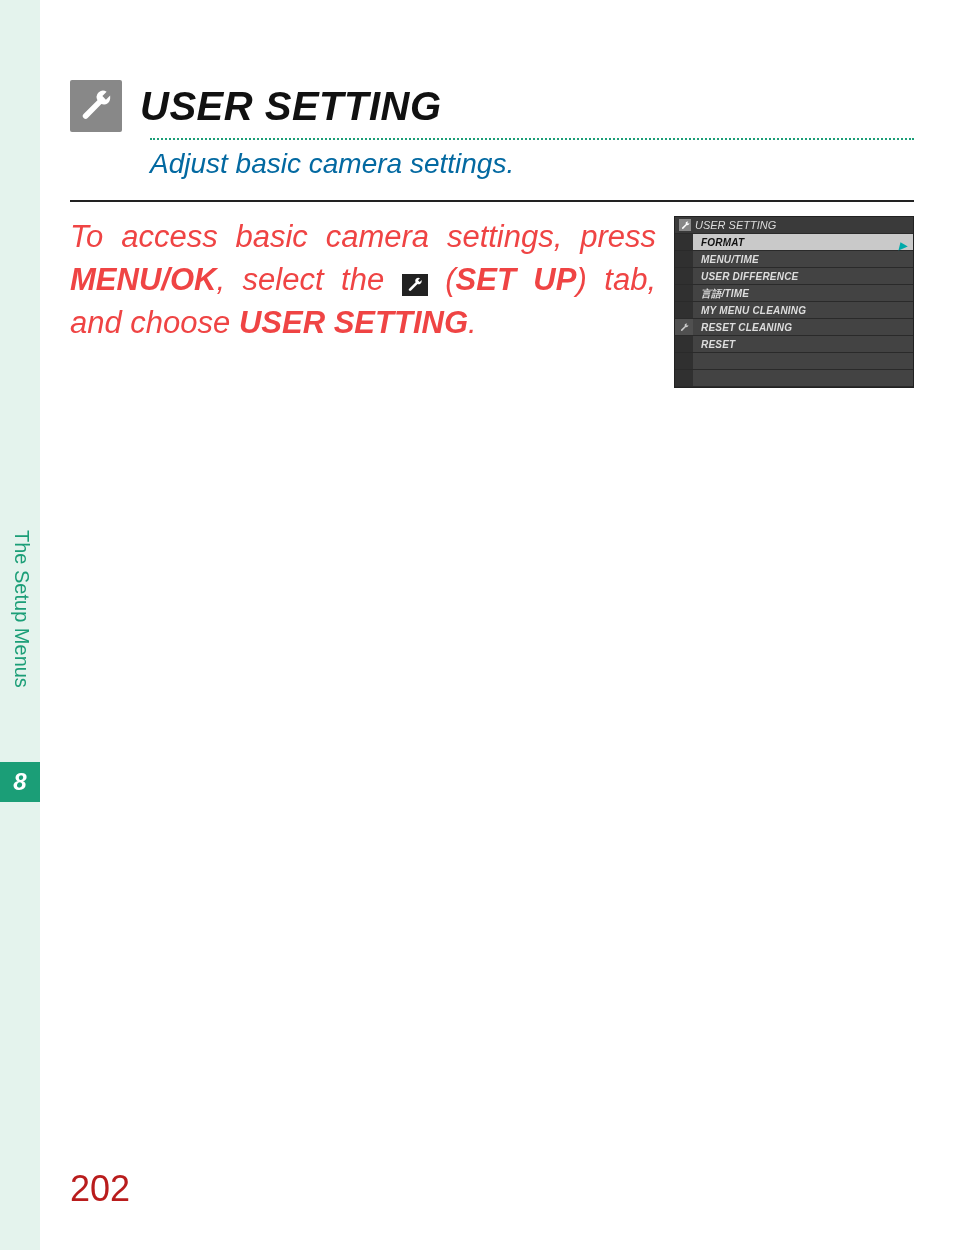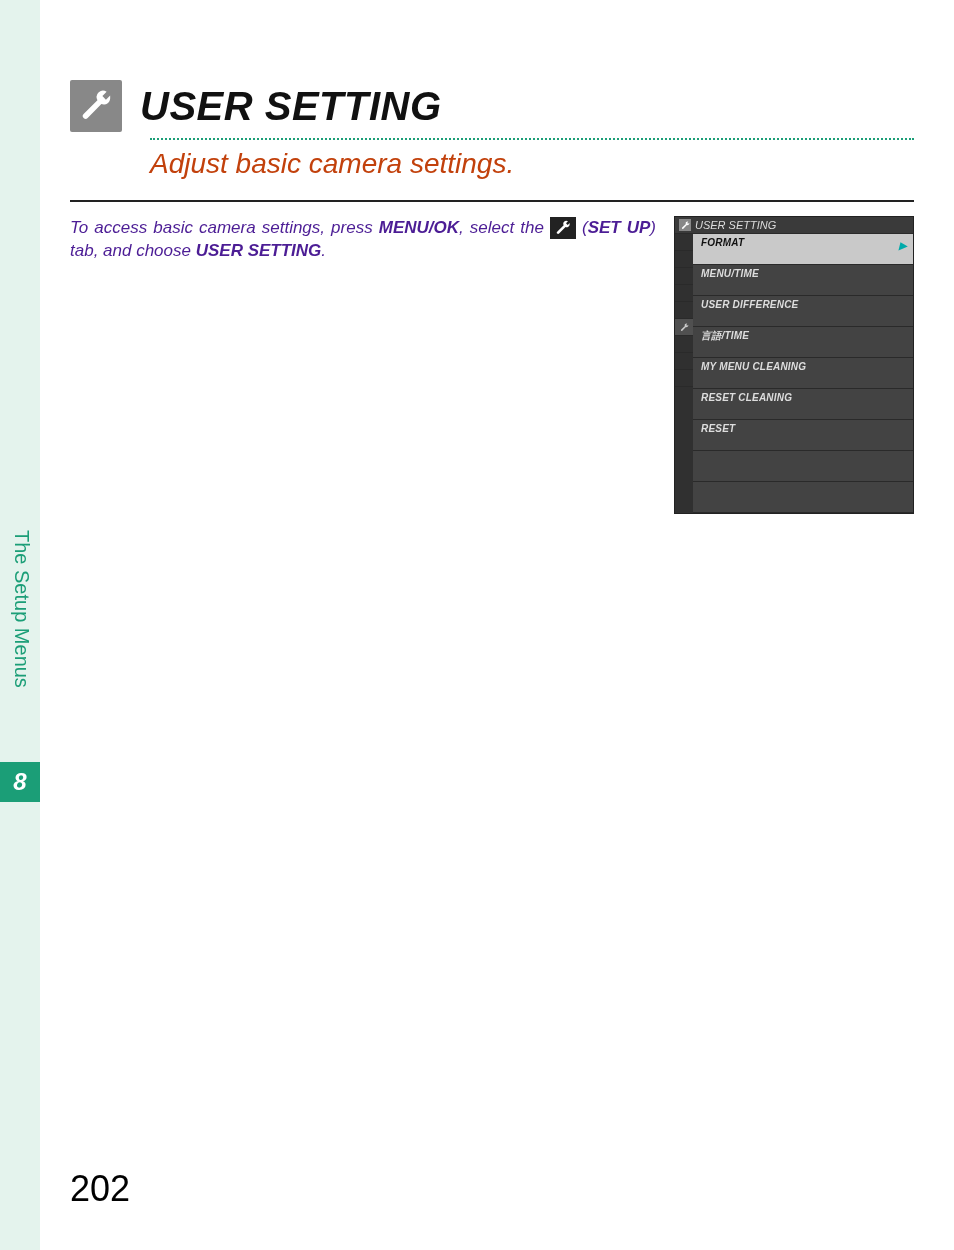--- a/index.html
+++ b/index.html
@@ -7,40 +7,40 @@
   .page { position: relative; width: 954px; height: 1250px; }
   .left-sidebar { position: absolute; left: 0; top: 0; width: 40px; height: 1250px; background: #e4f3ed; }
   .chapter-label { position: absolute; left: 7px; top: 530px; width: 26px; height: 210px; writing-mode: vertical-rl; text-orientation: mixed; color: #1b9e77; font-size: 20px; }
   .chapter-tab { position: absolute; left: 0; top: 762px; width: 40px; height: 40px; background: #1b9e77; color: #fff; font-size: 24px; font-weight: bold; font-style: italic; display: flex; align-items: center; justify-content: center; }
   .content { position: absolute; left: 70px; top: 80px; right: 40px; font-style: italic; }
   .title-row { display: flex; align-items: center; gap: 18px; }
   .wrench-box { width: 52px; height: 52px; background: #888; display: flex; align-items: center; justify-content: center; border-radius: 2px; }
   .wrench-box svg { width: 34px; height: 34px; }
   .page-title { font-size: 40px; font-weight: 800; letter-spacing: 0.5px; color: #111; }
   .dotted-line { margin-left: 80px; border-top: 2px dotted #1b9e77; margin-top: 6px; }
-  .subtitle { margin-left: 80px; font-size: 28px; color: #c2410c; margin-top: 8px; }
+  .subtitle { margin-left: 80px; font-size: 28px; color: #0369a1; margin-top: 8px; }
   .hr-solid { margin-top: 20px; border: none; border-top: 2px solid #222; }
   .body-row { display: flex; gap: 18px; margin-top: 14px; }
-  .body-text { flex: 1; font-size: 17px; line-height: 1.38; color: #4c1d95; text-align: justify; }
+  .body-text { flex: 1; font-size: 31px; line-height: 1.38; color: #ef4444; text-align: justify; }
   .body-text .bold { font-weight: 700; }
   .inline-icon { display: inline-flex; width: 26px; height: 22px; background: #222; vertical-align: -3px; align-items: center; justify-content: center; }
   .inline-icon svg { width: 18px; height: 16px; }
   .camera-screenshot { width: 240px; flex-shrink: 0; background: #3a3a3a; border: 1px solid #222; font-size: 11px; color: #ddd; font-family: Arial, sans-serif; }
   .cs-header { display: flex; align-items: center; gap: 4px; padding: 2px 4px; background: #3a3a3a; border-bottom: 1px solid #2a2a2a; }
   .cs-header-icon { width: 12px; height: 12px; background: #888; display: inline-flex; align-items: center; justify-content: center; }
   .cs-header-icon svg { width: 9px; height: 9px; }
   .cs-body { display: flex; }
   .cs-tabs { width: 18px; background: #303030; display: flex; flex-direction: column; }
   .cs-tab { height: 17px; border-bottom: 1px solid #2a2a2a; display: flex; align-items: center; justify-content: center; color: #888; font-size: 8px; }
   .cs-tab.active { background: #505050; color: #bbb; }
   .cs-list { flex: 1; }
-  .cs-item { height: 31px; line-height: 17px; padding: 0 8px; border-bottom: 1px solid #2a2a2a; font-weight: bold; font-size: 10px; letter-spacing: 0.2px; position: relative; background: #434343; }
+  .cs-item { height: 17px; line-height: 17px; padding: 0 8px; border-bottom: 1px solid #2a2a2a; font-weight: bold; font-size: 10px; letter-spacing: 0.2px; position: relative; background: #434343; }
   .cs-item.highlight { background: #c9c9c9; color: #111; }
   .cs-item .arrow { position: absolute; right: 6px; top: 3px; color: #0aa; font-size: 10px; }
-  .page-number { position: absolute; left: 70px; bottom: 40px; font-size: 36px; color: #000000; }
+  .page-number { position: absolute; left: 70px; bottom: 40px; font-size: 36px; color: #b91c1c; }
 </style>
 </head>
 <body>
 
 <div class="page">
   <div class="left-sidebar">
     <div class="chapter-label">The Setup Menus</div>
     <div class="chapter-tab">8</div>
   </div>
 

